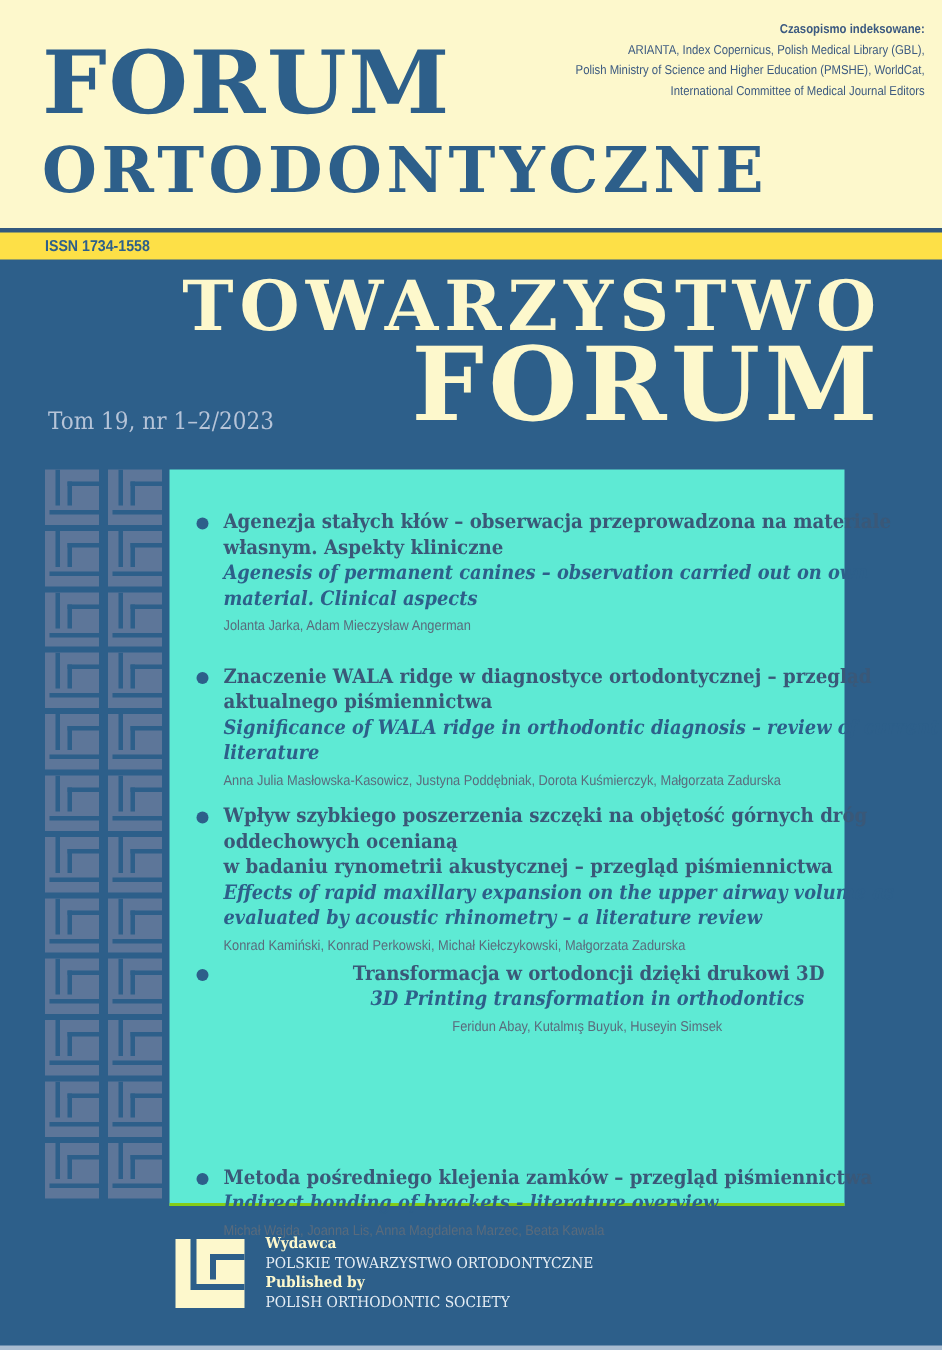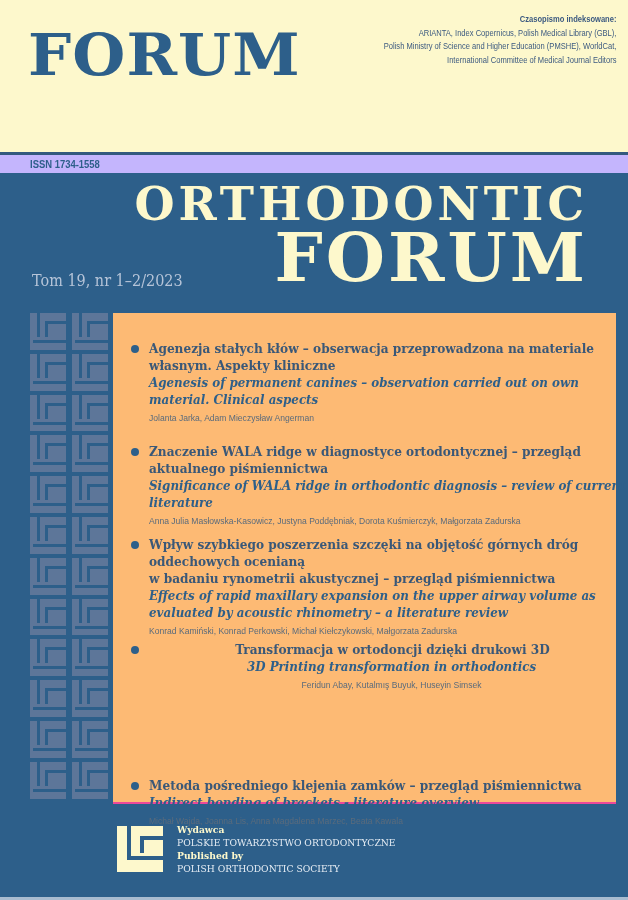--- a/index.html
+++ b/index.html
@@ -21,21 +21,21 @@
   .indexed {
     position:absolute; right:12px; top:13px; text-align:right;
     font-family:"Liberation Sans", sans-serif; font-size:8.6px; line-height:13.6px;
     color:#3c5a80; transform:scaleX(0.88); transform-origin:right top;
   }
   .indexed .lbl { font-weight:bold; }
   .dark-line {
     position:absolute; left:0; top:152px; width:628px; height:3px; background:#33597e;
   }
   .issn-band {
-    position:absolute; left:0; top:155px; width:628px; height:18px; background:#c4b5fd;
+    position:absolute; left:0; top:155px; width:628px; height:18px; background:#fde047;
   }
   .issn {
     position:absolute; left:30px; top:1px; font-family:"Liberation Sans", sans-serif;
     font-size:10.5px; font-weight:bold; color:#2d5f8a; line-height:16px;
     transform:scaleX(0.9); transform-origin:left;
   }
   .title-en-1, .title-en-2 {
     position:absolute; right:40px; color:#fdf8cc; font-weight:bold;
     font-family:"DejaVu Serif", serif; white-space:nowrap; text-align:right;
   }
@@ -50,22 +50,22 @@
     position:absolute; left:30px; top:313px; width:80px; height:488px;
     display:grid; grid-template-columns:36px 36px; grid-auto-rows:36.8px;
     column-gap:6px; row-gap:4px;
   }
   .tile { position:relative; background:#5d7699; overflow:hidden; }
   .tile .v1 { position:absolute; left:7px; top:0; width:3px; height:24px; background:#2d5f8a; }
   .tile .h1 { position:absolute; left:3px; top:27px; width:33px; height:3px; background:#2d5f8a; }
   .tile .h2 { position:absolute; left:15px; top:8px; width:21px; height:3px; background:#2d5f8a; }
   .tile .v2 { position:absolute; left:15px; top:8px; width:3px; height:16px; background:#2d5f8a; }
   .panel {
-    position:absolute; left:113px; top:313px; width:503px; height:489px;
-    background:#fdba74; border-bottom:2px solid #ec4899;
+    position:absolute; left:113px; top:313px; width:450px; height:489px;
+    background:#5eead4; border-bottom:2px solid #84cc16;
   }
   .article { position:absolute; left:18px; width:490px; }
   .bullet {
     position:absolute; left:0; top:5px; width:8px; height:8px; border-radius:50%;
     background:#2d5f8a;
   }
   .a-pl, .a-en, .a-authors { margin-left:18px; }
   .a-pl {
     font-family:"DejaVu Serif", serif; font-weight:bold; color:#3a5878;
     font-size:13.2px; line-height:17px; transform:scaleX(0.92); transform-origin:left;
@@ -97,34 +97,35 @@
   .pub-text .up { color:#e6edf4; }
   .bottom-line {
     position:absolute; left:0; top:897px; width:628px; height:3px; background:#a9bcd0;
   }
 </style>
 </head>
 <body>
 
 <div class="top-cream">
   <div class="title-pl-1">FORUM</div>
+  <div class="title-pl-2">ORTODONTYCZNE</div>
   <div class="indexed">
     <div class="lbl">Czasopismo indeksowane:</div>
     <div>ARIANTA, Index Copernicus, Polish Medical Library (GBL),</div>
     <div>Polish Ministry of Science and Higher Education (PMSHE), WorldCat,</div>
     <div>International Committee of Medical Journal Editors</div>
   </div>
 </div>
 
 <div class="dark-line"></div>
 <div class="issn-band">
   <div class="issn">ISSN 1734-1558</div>
 </div>
 
-<div class="title-en-1">ORTHODONTIC</div>
+<div class="title-en-1">TOWARZYSTWO</div>
 <div class="title-en-2">FORUM</div>
 <div class="volume">Tom 19, nr 1–2/2023</div>
 
 <div class="pattern">
   <div class="tile">
       <i class="v1"></i>
       <i class="h1"></i>
       <i class="h2"></i>
       <i class="v2"></i>
     </div>

